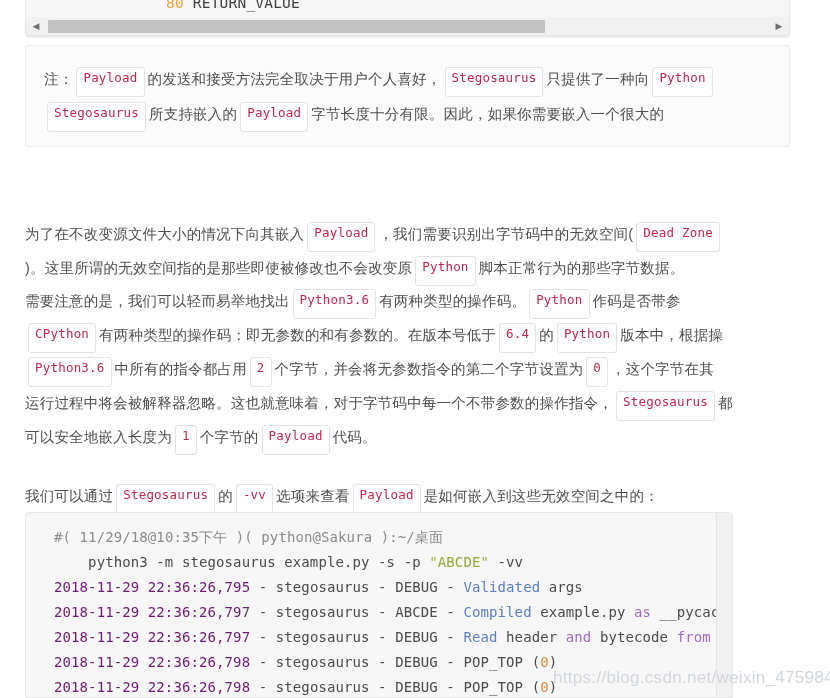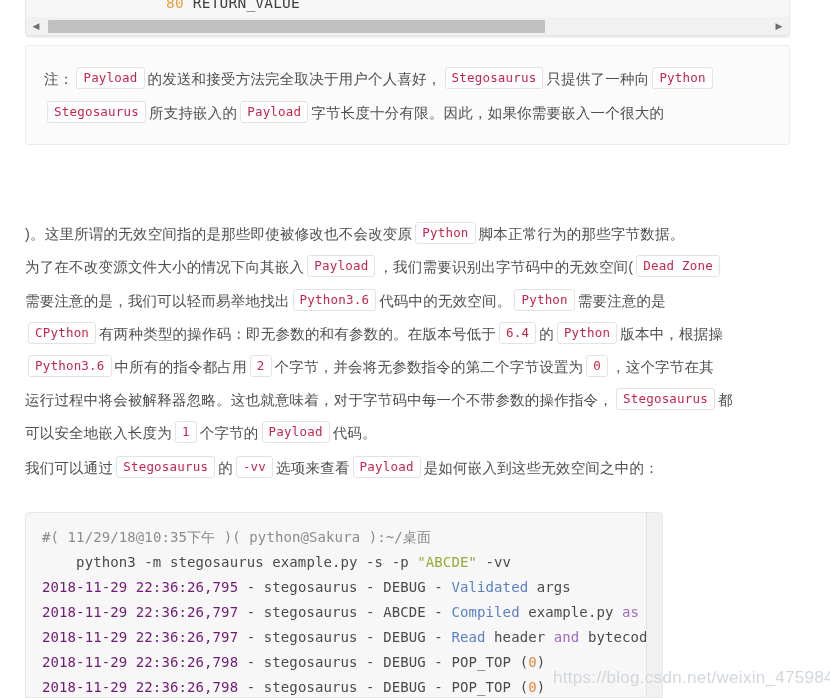--- a/index.html
+++ b/index.html
@@ -123,41 +123,41 @@
 
   
   code.inl {
     display: inline-block;
     font-family: "DejaVu Sans Mono", "Liberation Mono", monospace;
     font-size: 12.5px;
     color: #c7254e;
     background: #ffffff;
     border: 1px solid #e3e3e3;
     border-radius: 3px;
-    padding: 2px 6px 2px 6px;
+    padding: 2px 6px 10px 6px;
     margin: 0 3px;
     line-height: 16px;
     vertical-align: 2px;
     white-space: nowrap;
   }
 
   
   .terminal {
     position: absolute;
     left: 25px; top: 512px;
-    width: 638px; height: 186px;
+    width: 708px; height: 186px;
     background: #f7f7f7;
     border: 1px solid #e8e8e8;
     border-radius: 4px 4px 0 0;
     overflow: hidden;
     font-family: "DejaVu Sans Mono", "Liberation Mono", monospace;
     font-size: 14px;
     line-height: 25px;
     color: #4b4b4b;
-    padding: 12px 0 0 0;
+    padding: 12px 0 0 12px;
   }
   .tline {
     white-space: pre;
     padding-left: 16px;
     letter-spacing: .1px;
   }
   .t-grey   { color: #8c8c8c; }
   .t-dark   { color: #4b4b4b; }
   .t-orange { color: #701a75; }
   .t-blue   { color: #5b7fc7; }
@@ -209,33 +209,33 @@
     <span>“</span>
   </div>
   <div class="blockquote">
     <div class="qtext" id="bq-text">
         <div><span>注：</span><code class="inl">Payload</code><span>的发送和接受方法完全取决于用户个人喜好，</span><code class="inl">Stegosaurus</code><span>只提供了一种向</span><code class="inl">Python</code></div>
         <div><code class="inl">Stegosaurus</code><span>所支持嵌入的</span><code class="inl">Payload</code><span>字节长度十分有限。因此，如果你需要嵌入一个很大的</span></div>
       </div>
   </div>
 
   <div class="para" id="p1" style="top:218px;">
+      <div><span>为了在不改变源文件大小的情况下向其嵌入</span><code class="inl">Payload</code><span>，我们需要识别出字节码中的无效空间(</span><code class="inl">Dead Zone</code></div>
       <div><span>)。这里所谓的无效空间指的是那些即使被修改也不会改变原</span><code class="inl">Python</code><span>脚本正常行为的那些字节数据。</span></div>
-      <div><span>为了在不改变源文件大小的情况下向其嵌入</span><code class="inl">Payload</code><span>，我们需要识别出字节码中的无效空间(</span><code class="inl">Dead Zone</code></div>
     </div>
 
   <div class="para" id="p2" style="top:285px;">
-      <div><span>需要注意的是，我们可以轻而易举地找出</span><code class="inl">Python3.6</code><span>代码中的无效空间。</span><code class="inl">Python</code><span>需要注意的是</span></div>
+      <div><span>需要注意的是，我们可以轻而易举地找出</span><code class="inl">Python3.6</code><span>有两种类型的操作码。</span><code class="inl">Python</code><span>作码是否带参</span></div>
       <div><code class="inl">CPython</code><span>有两种类型的操作码：即无参数的和有参数的。在版本号低于</span><code class="inl">6.4</code><span>的</span><code class="inl">Python</code><span>版本中，根据操</span></div>
       <div><code class="inl">Python3.6</code><span>中所有的指令都占用</span><code class="inl">2</code><span>个字节，并会将无参数指令的第二个字节设置为</span><code class="inl">0</code><span>，这个字节在其</span></div>
       <div><span>运行过程中将会被解释器忽略。这也就意味着，对于字节码中每一个不带参数的操作指令，</span><code class="inl">Stegosaurus</code><span>都</span></div>
       <div><span>可以安全地嵌入长度为</span><code class="inl">1</code><span>个字节的</span><code class="inl">Payload</code><span>代码。</span></div>
     </div>
 
-  <div class="para" id="p3" style="top:452px;">
+  <div class="para" id="p3" style="top:480px;">
       <div><span>我们可以通过</span><code class="inl">Stegosaurus</code><span>的</span><code class="inl">-vv</code><span>选项来查看</span><code class="inl">Payload</code><span>是如何嵌入到这些无效空间之中的：</span></div>
     </div>
 
   <div class="terminal">
     <div class="tscroll"></div>
     <div id="term-lines">
         <div class="tline"><span class="t-grey">#( </span><span class="t-grey">11/29/18@10:35下午</span><span class="t-grey"> )( </span><span class="t-grey">python@Sakura</span><span class="t-grey"> ):~/桌面</span></div>
         <div class="tline"><span class="t-dark">    python3 -m stegosaurus example.py -s -p </span><span class="t-green">"ABCDE"</span><span class="t-dark"> -vv</span></div>
         <div class="tline"><span class="t-orange">2018-11-29 22:36:26,795</span><span class="t-dark"> - </span><span class="t-dark">stegosaurus</span><span class="t-dark"> - </span><span class="t-dark">DEBUG</span><span class="t-dark"> - </span><span class="t-blue">Validated</span><span class="t-dark"> args</span></div>
         <div class="tline"><span class="t-orange">2018-11-29 22:36:26,797</span><span class="t-dark"> - </span><span class="t-dark">stegosaurus</span><span class="t-dark"> - </span><span class="t-dark">ABCDE</span><span class="t-dark"> - </span><span class="t-blue">Compiled</span><span class="t-dark"> example.py </span><span class="t-purple">as</span><span class="t-dark"> __pycac</span></div>

